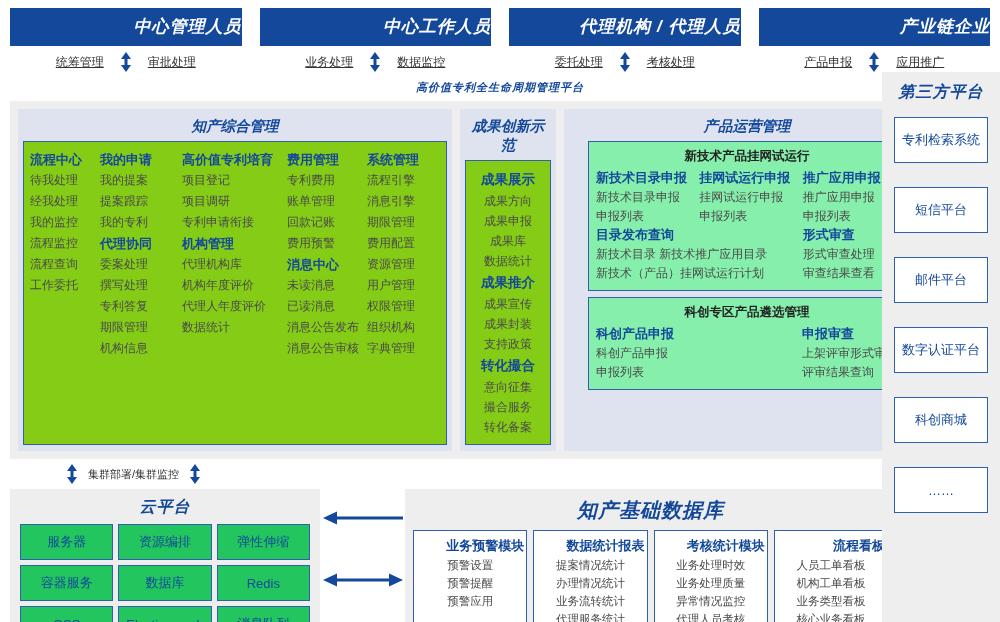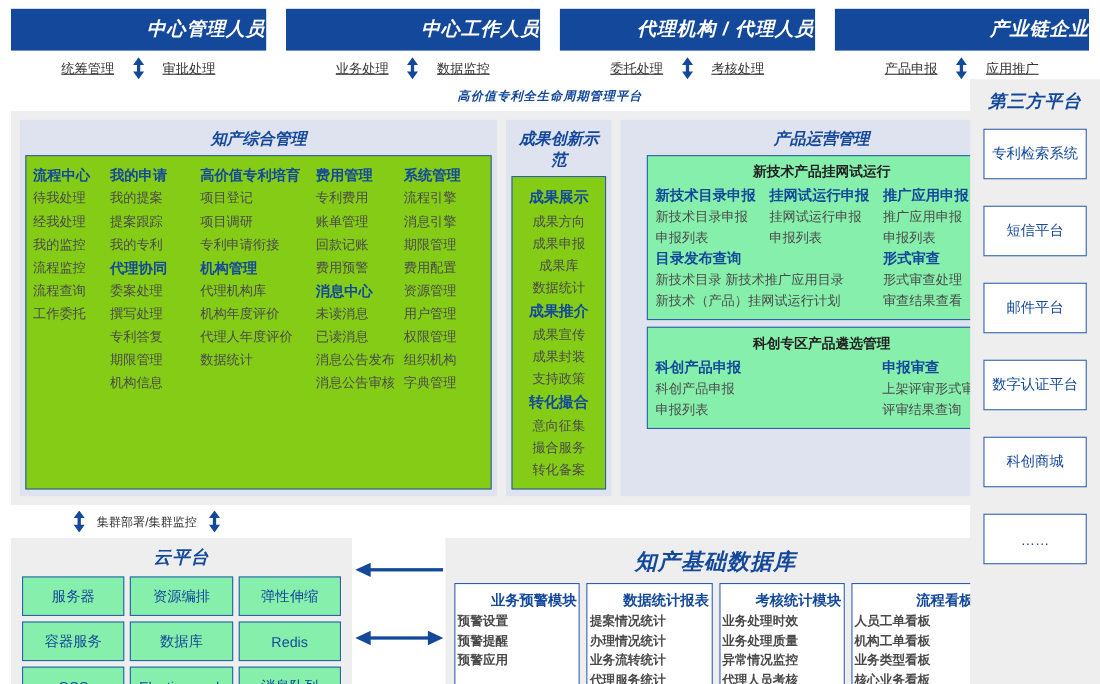--- a/index.html
+++ b/index.html
@@ -97,36 +97,36 @@
   .cluster{display:flex;align-items:center;gap:10px;height:30px;padding-left:66px;}
   .cluster .lbl{font-size:11px;color:#333333;}
 
   
   .bottom{display:flex;align-items:flex-start;gap:0;margin:0 10px;}
 
   .cloud{background:#eeeeee;width:290px;padding:6px 10px 12px 10px;}
   .cloud-title{text-align:center;font-size:16px;font-weight:bold;font-style:italic;
                color:#13489a;letter-spacing:1px;padding:2px 0 6px 0;}
   .cloud-grid{display:grid;grid-template-columns:repeat(3,1fr);gap:5px;}
-  .cloud-cell{border:1.5px solid #2f5fae;background:#86efac;height:34px;
+  .cloud-cell{border:1.5px solid #2f5fae;background:#22c55e;height:34px;
               display:flex;align-items:center;justify-content:center;
               font-size:13px;color:#13489a;}
 
   .midarrows{width:85px;display:flex;flex-direction:column;
              justify-content:flex-start;align-items:center;gap:48px;padding-top:22px;}
 
   .db{background:#eeeeee;width:475px;padding:6px 8px 10px 8px;}
   .db-title{text-align:center;font-size:20px;font-weight:bold;font-style:italic;
             color:#13489a;letter-spacing:1px;padding:2px 0 6px 0;}
   .db-grid{display:flex;gap:6px;}
   .db-col{flex:1;display:flex;flex-direction:column;}
   .db-card{border:1.5px solid #2f5fae;background:#ffffff;padding:5px 2px 8px 2px;
            min-height:104px;}
   .db-card-h{font-size:13px;font-weight:bold;color:#13489a;text-align:right;line-height:20px;}
-  .db-card-i{font-size:11.5px;color:#4a4a4a;line-height:18px;font-weight:bold;}
+  .db-card-i{font-size:11.5px;color:#4a4a4a;text-align:center;line-height:18px;font-weight:normal;}
 </style>
 </head>
 <body>
 
 <div class="page">
 
   <div class="roles" id="roles">
       <div class="role-col">
         <div class="role-head">中心管理人员</div>
         <div class="role-sub">

